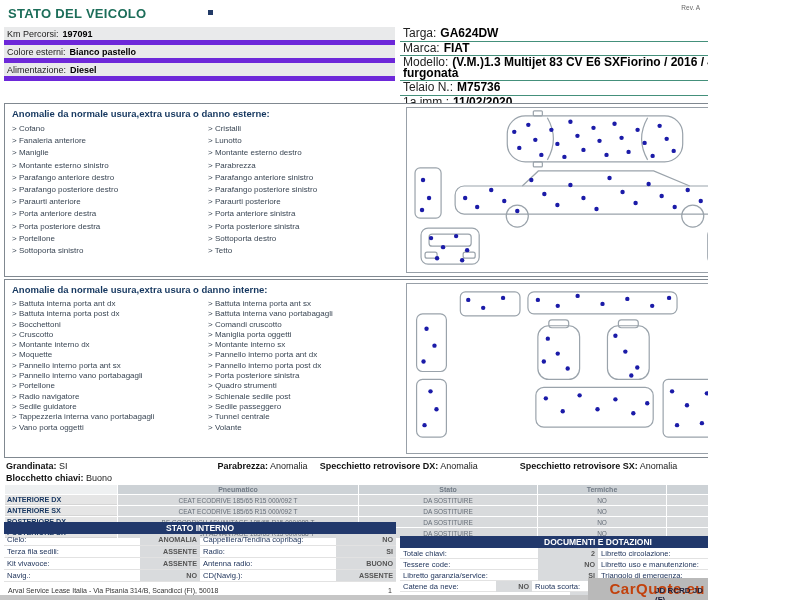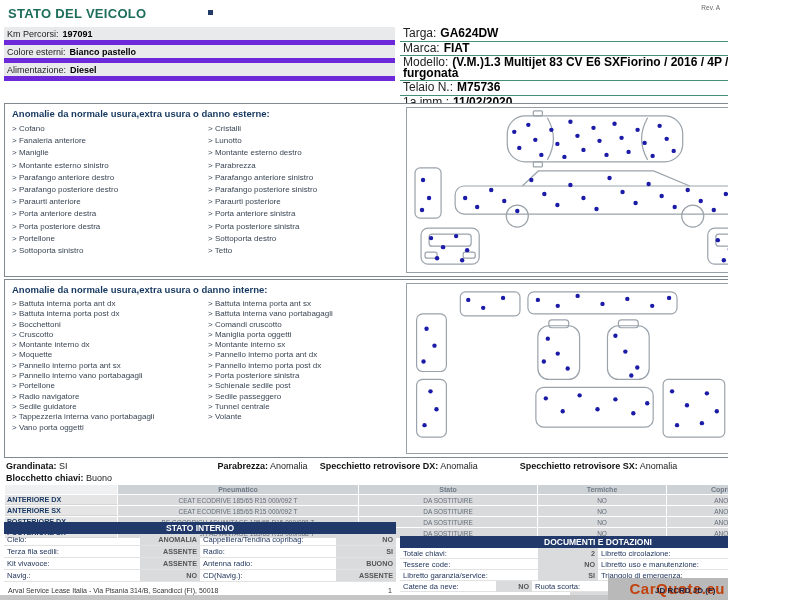--- a/index.html
+++ b/index.html
@@ -1,17 +1,17 @@
 <!DOCTYPE html>
 <html><head>
 <meta charset="utf-8">
 <style>
   html,body{margin:0;padding:0;}
   #page{position:relative;width:708px;height:600px;background:#fff;overflow:hidden;
-        font-family:"Liberation Sans",sans-serif;color:#222;padding-left:20px;}
+        font-family:"Liberation Sans",sans-serif;color:#222;}
   
   .header-title{position:absolute;top:6px;left:8px;font-size:13px;font-weight:bold;color:#1d6e5a;letter-spacing:.3px;}
   .title-sq{position:absolute;top:10px;left:208px;width:5px;height:5px;background:#223a66;}
   .rev{position:absolute;top:4px;right:8px;font-size:6.5px;color:#666;}
   
   .left-info{position:absolute;top:27px;left:4px;width:391px;}
   .info-row{display:flex;align-items:center;height:13px;background:#e9eaeb;border-bottom:5px solid #6d28d9;font-size:9px;padding-left:3px;}
   .info-label{color:#222;margin-right:4px;}
   .info-value{font-weight:bold;color:#000;}
   .right-info{position:absolute;top:27px;left:400px;width:392px;}
@@ -266,20 +266,21 @@
         <ul class="anlist">
 
         <li class="anitem">Battuta interna porta ant sx</li>
             <li class="anitem">Battuta interna vano portabagagli</li>
             <li class="anitem">Comandi cruscotto</li>
             <li class="anitem">Maniglia porta oggetti</li>
             <li class="anitem">Montante interno sx</li>
             <li class="anitem">Pannello interno porta ant dx</li>
             <li class="anitem">Pannello interno porta post dx</li>
             <li class="anitem">Porta posteriore sinistra</li>
+            <li class="anitem">Quadro strumenti</li>
             <li class="anitem">Schienale sedile post</li>
             <li class="anitem">Sedile passeggero</li>
             <li class="anitem">Tunnel centrale</li>
             <li class="anitem">Volante</li>
           </ul>
       </div>
     </div>
     <div class="diagram">
       <svg id="int-svg" viewBox="0 0 385 170">
         <g stroke="#9aa3ab" fill="none" stroke-width="1.2">

